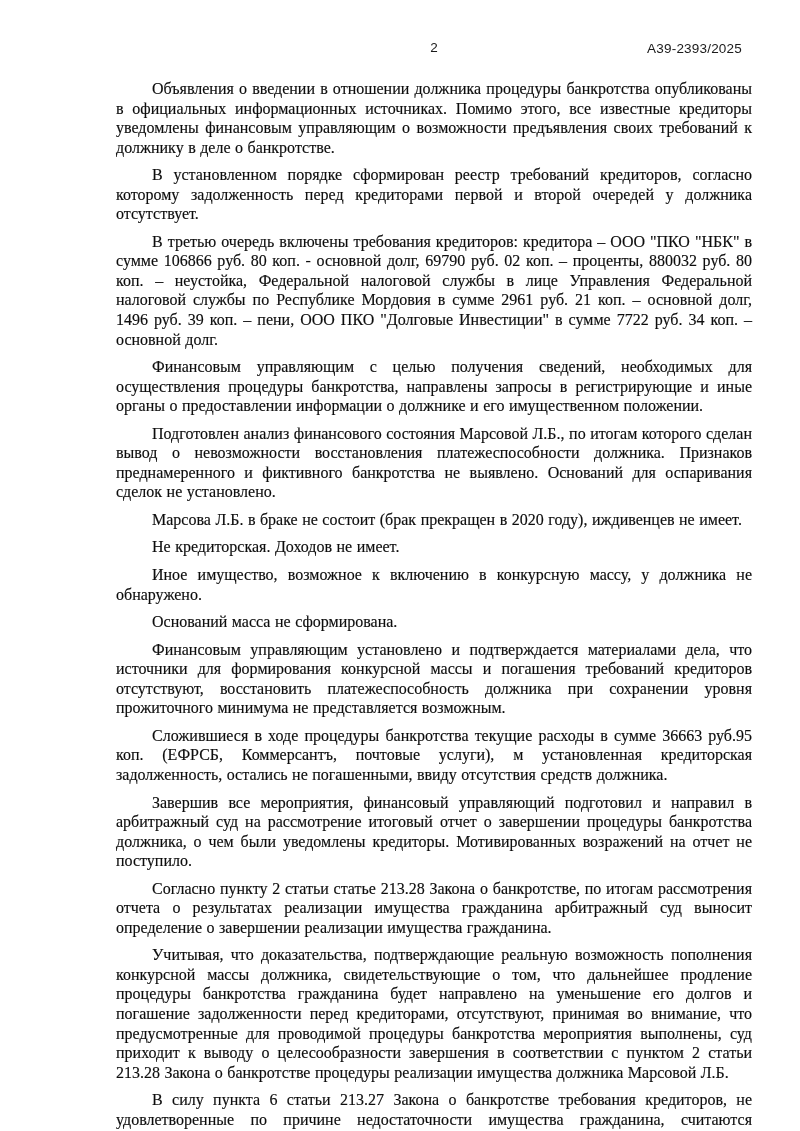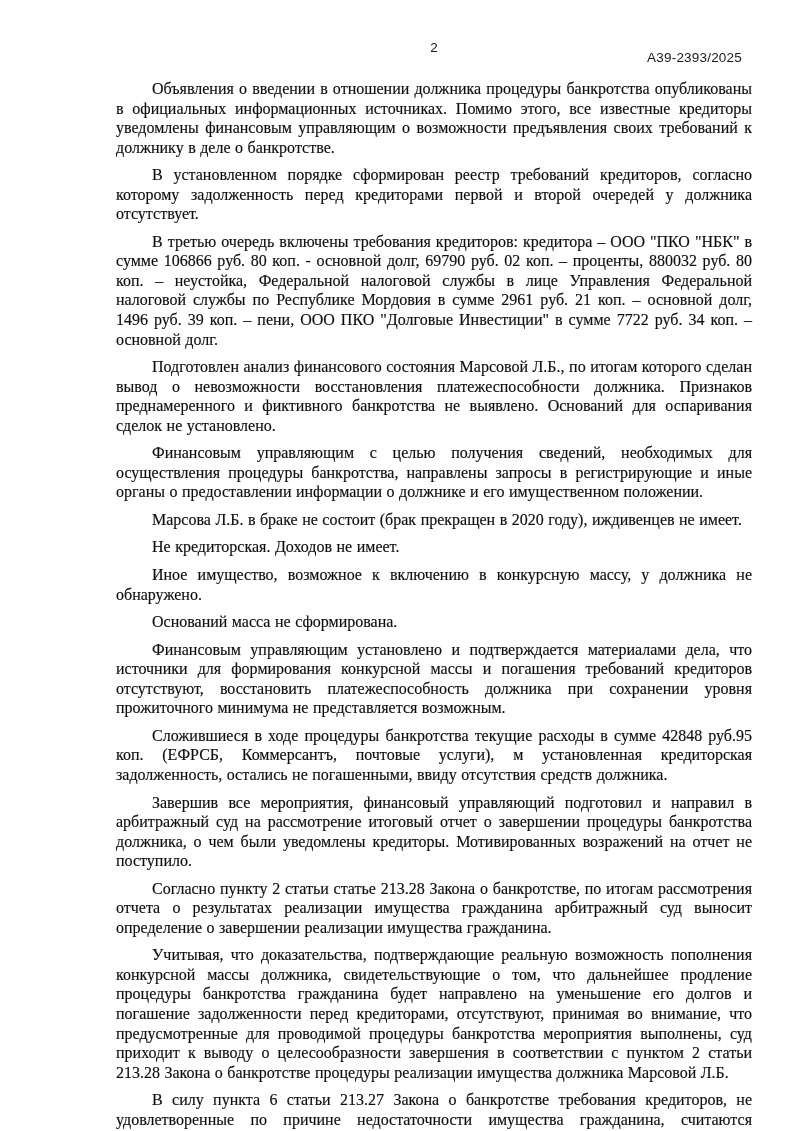--- a/index.html
+++ b/index.html
@@ -28,21 +28,21 @@
   }
   .page-number {
     position: absolute;
     left: 50%;
     top: 0;
     transform: translateX(-50%);
   }
   .case-number {
     position: absolute;
     right: 18px;
-    top: 10px;
+    top: 1px;
     letter-spacing: 0.2px;
   }
   .document-body {
     position: absolute;
     left: 108px;
     top: 71px;
     width: 652px;
     font-family: "Liberation Serif", serif;
     font-size: 16px;
     line-height: 19.55px;
@@ -62,26 +62,26 @@
 <div class="page">
   <header class="page-header">
     <span class="page-number">2</span>
     <span class="case-number">А39-2393/2025</span>
   </header>
 
   <main class="document-body">
       <p class="para">Объявления о введении в отношении должника процедуры банкротства опубликованы в официальных информационных источниках. Помимо этого, все известные  кредиторы уведомлены финансовым управляющим о возможности предъявления  своих требований   к должнику в деле о банкротстве.</p>
       <p class="para">В установленном порядке сформирован реестр требований  кредиторов, согласно которому задолженность перед кредиторами первой и второй очередей у должника отсутствует.</p>
       <p class="para">В третью очередь включены требования кредиторов:  кредитора – ООО  "ПКО "НБК" в сумме 106866 руб. 80 коп. - основной долг, 69790 руб. 02 коп. – проценты, 880032 руб. 80 коп. – неустойка, Федеральной налоговой службы в лице Управления Федеральной налоговой службы по Республике Мордовия  в сумме 2961 руб. 21 коп. – основной долг, 1496 руб. 39 коп. – пени, ООО ПКО "Долговые Инвестиции" в сумме 7722 руб. 34 коп. – основной долг.</p>
+      <p class="para">Финансовым управляющим с целью получения сведений, необходимых для осуществления процедуры банкротства, направлены запросы в регистрирующие и иные органы о предоставлении информации о должнике и его имущественном положении.</p>
       <p class="para">Подготовлен анализ финансового состояния Марсовой Л.Б.,  по итогам которого сделан вывод о невозможности восстановления платежеспособности должника. Признаков преднамеренного и фиктивного банкротства не выявлено. Оснований для оспаривания сделок не установлено.</p>
-      <p class="para">Финансовым управляющим с целью получения сведений, необходимых для осуществления процедуры банкротства, направлены запросы в регистрирующие и иные органы о предоставлении информации о должнике и его имущественном положении.</p>
       <p class="para">Марсова Л.Б. в браке не состоит (брак прекращен в 2020 году), иждивенцев не имеет.</p>
       <p class="para">Не кредиторская. Доходов не имеет.</p>
       <p class="para">Иное имущество, возможное к включению в конкурсную массу, у должника не обнаружено.</p>
       <p class="para">Оснований масса не сформирована.</p>
       <p class="para">Финансовым управляющим установлено и подтверждается материалами дела, что источники для формирования конкурсной массы и погашения требований кредиторов отсутствуют, восстановить платежеспособность должника при сохранении уровня прожиточного минимума не представляется возможным.</p>
-      <p class="para">Сложившиеся в ходе процедуры банкротства текущие расходы  в сумме 42848 руб.95 коп. (ЕФРСБ, Коммерсантъ, почтовые услуги), м установленная кредиторская задолженность, остались не погашенными, ввиду отсутствия средств должника.</p>
+      <p class="para">Сложившиеся в ходе процедуры банкротства текущие расходы  в сумме 36663 руб.95 коп. (ЕФРСБ, Коммерсантъ, почтовые услуги), м установленная кредиторская задолженность, остались не погашенными, ввиду отсутствия средств должника.</p>
       <p class="para">Завершив все мероприятия, финансовый  управляющий  подготовил и направил в арбитражный  суд на рассмотрение итоговый  отчет о завершении процедуры  банкротства должника, о чем  были  уведомлены  кредиторы. Мотивированных возражений на отчет не поступило.</p>
       <p class="para">Согласно пункту 2 статьи статье 213.28 Закона о банкротстве, по итогам рассмотрения отчета о результатах реализации имущества гражданина арбитражный суд выносит определение о завершении реализации имущества гражданина.</p>
       <p class="para">Учитывая, что доказательства, подтверждающие реальную возможность пополнения конкурсной массы должника, свидетельствующие о том, что дальнейшее продление процедуры банкротства гражданина будет направлено на уменьшение его долгов и погашение задолженности перед кредиторами, отсутствуют, принимая во внимание, что предусмотренные  для проводимой  процедуры банкротства мероприятия выполнены, суд приходит к выводу о целесообразности завершения в соответствии с пунктом 2 статьи 213.28 Закона о банкротстве процедуры реализации имущества должника Марсовой Л.Б.</p>
       <p class="para">В силу пункта 6 статьи 213.27 Закона о банкротстве требования кредиторов, не удовлетворенные по причине недостаточности имущества гражданина, считаются погашенными, за исключением случаев, предусмотренных настоящим Федеральным законом.</p>
     </main>
 </div>
 
 </body></html>

